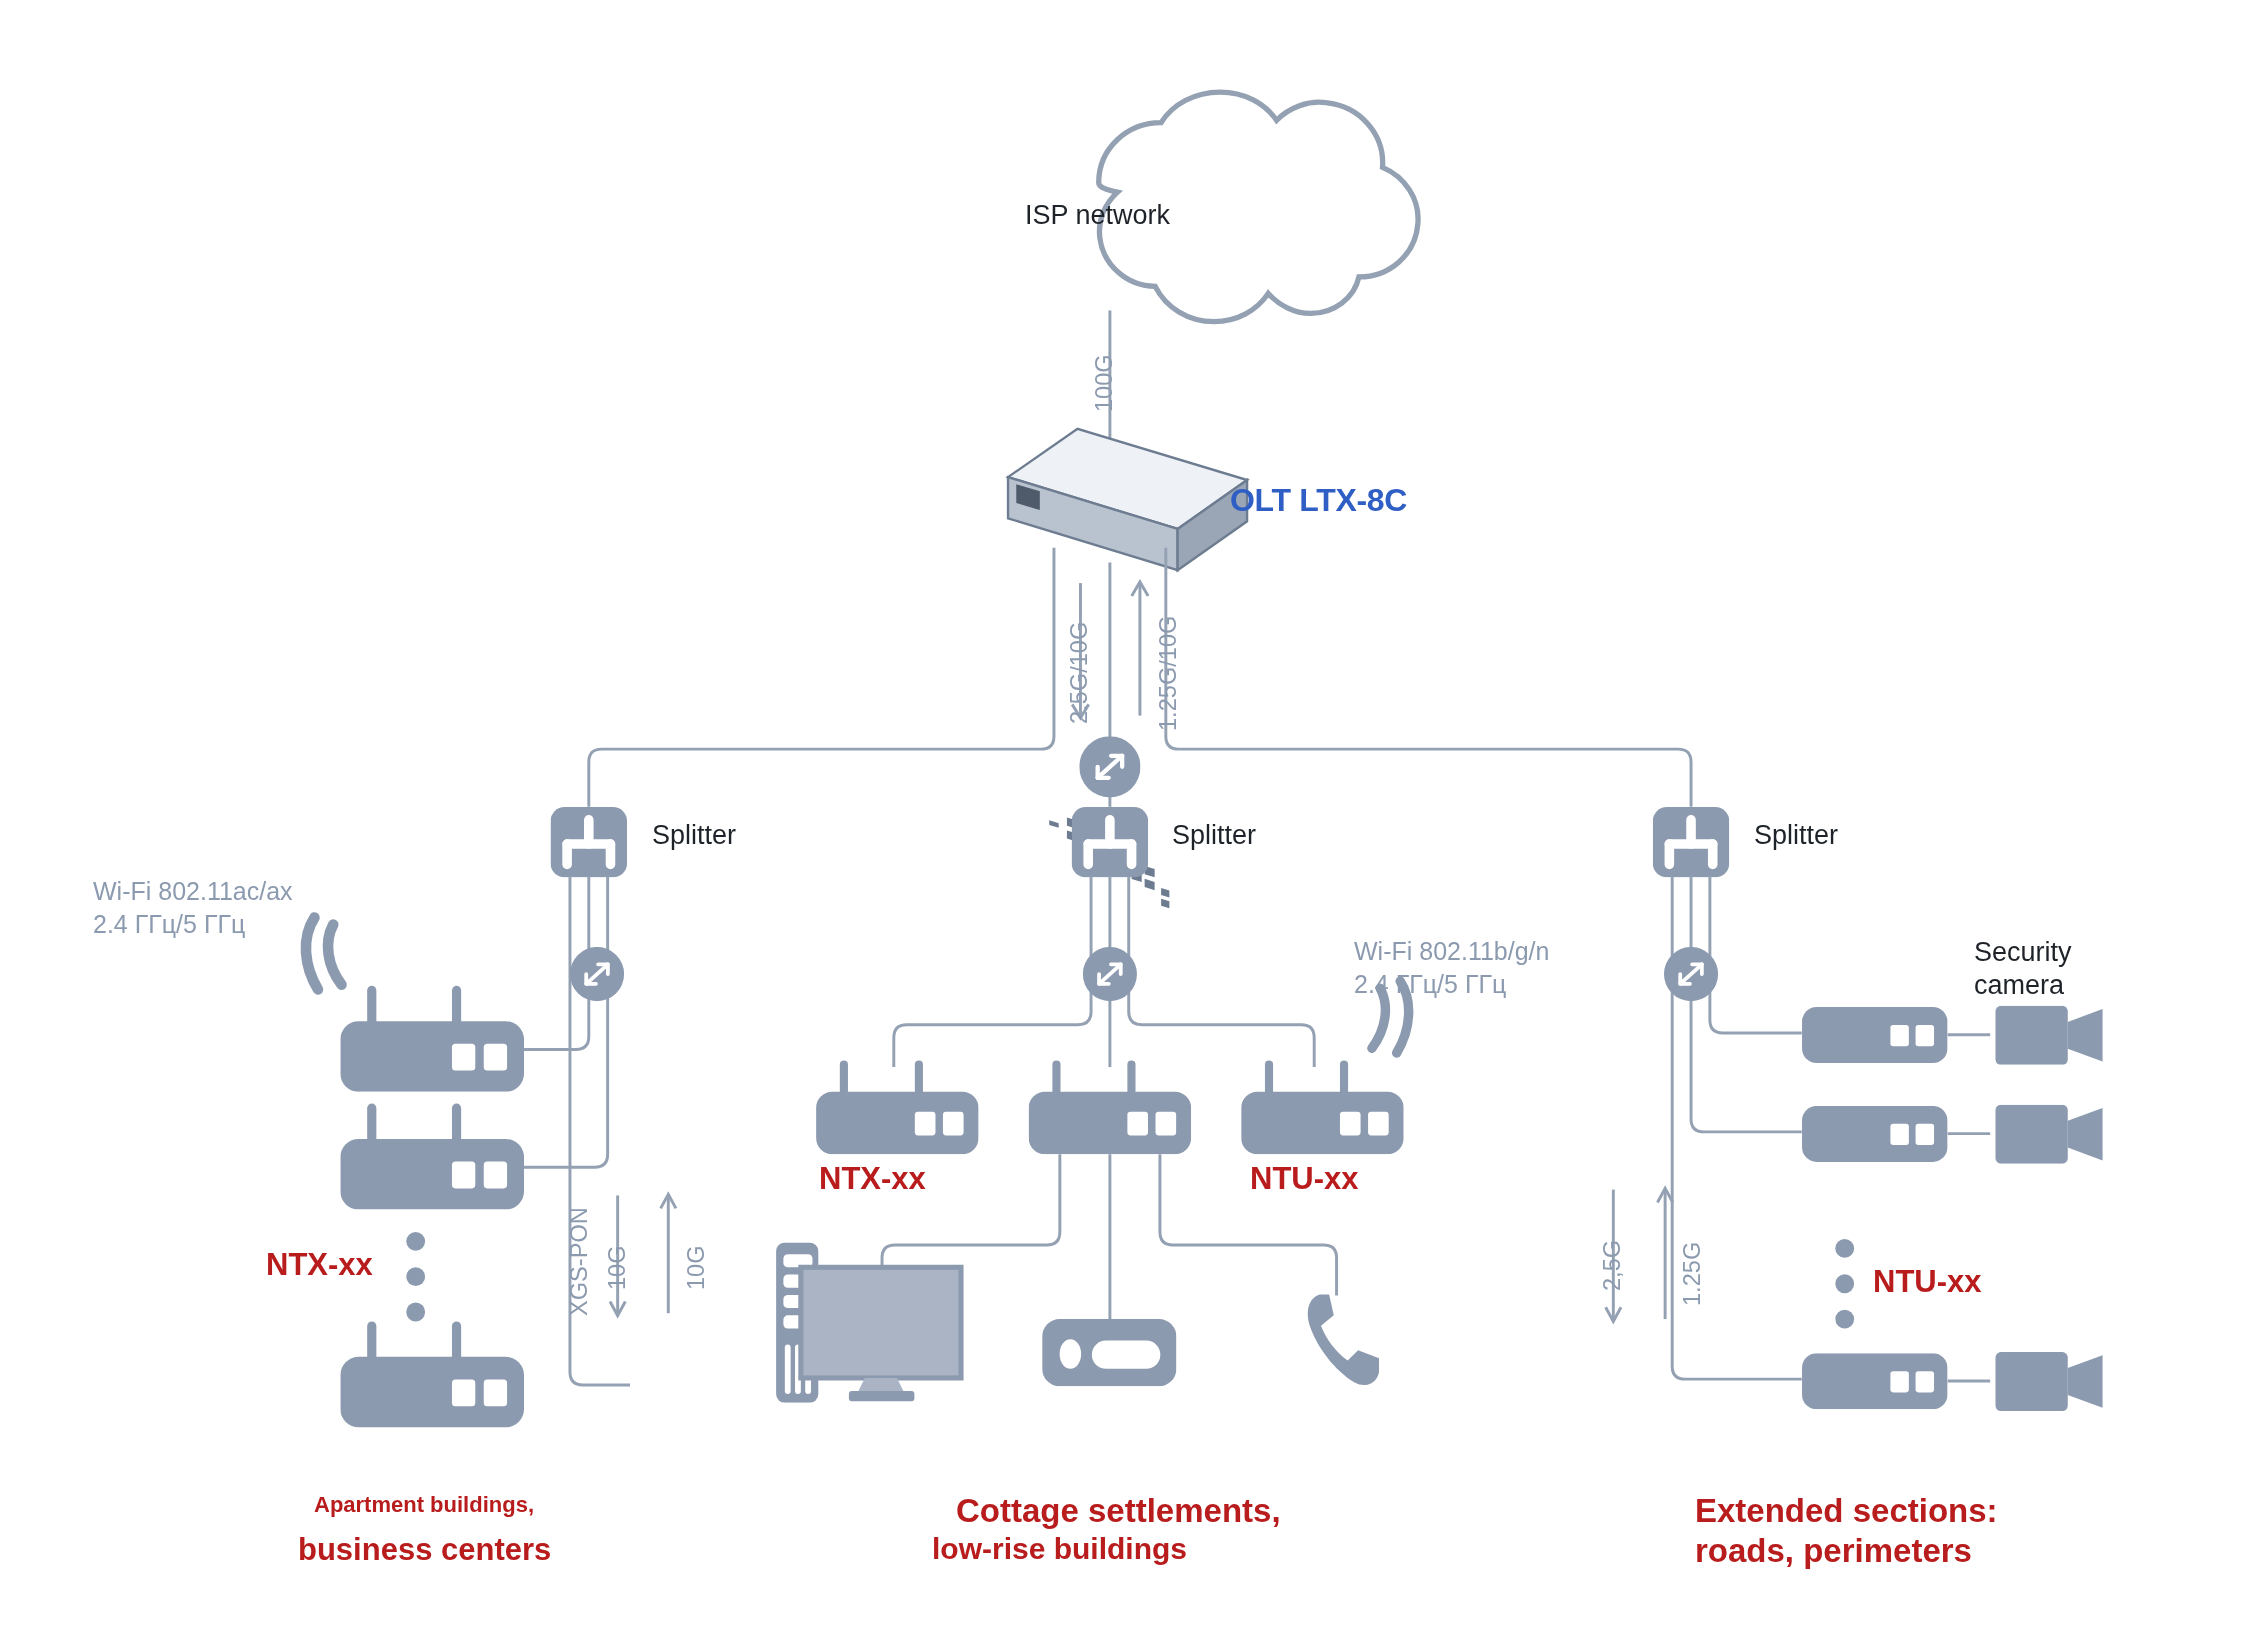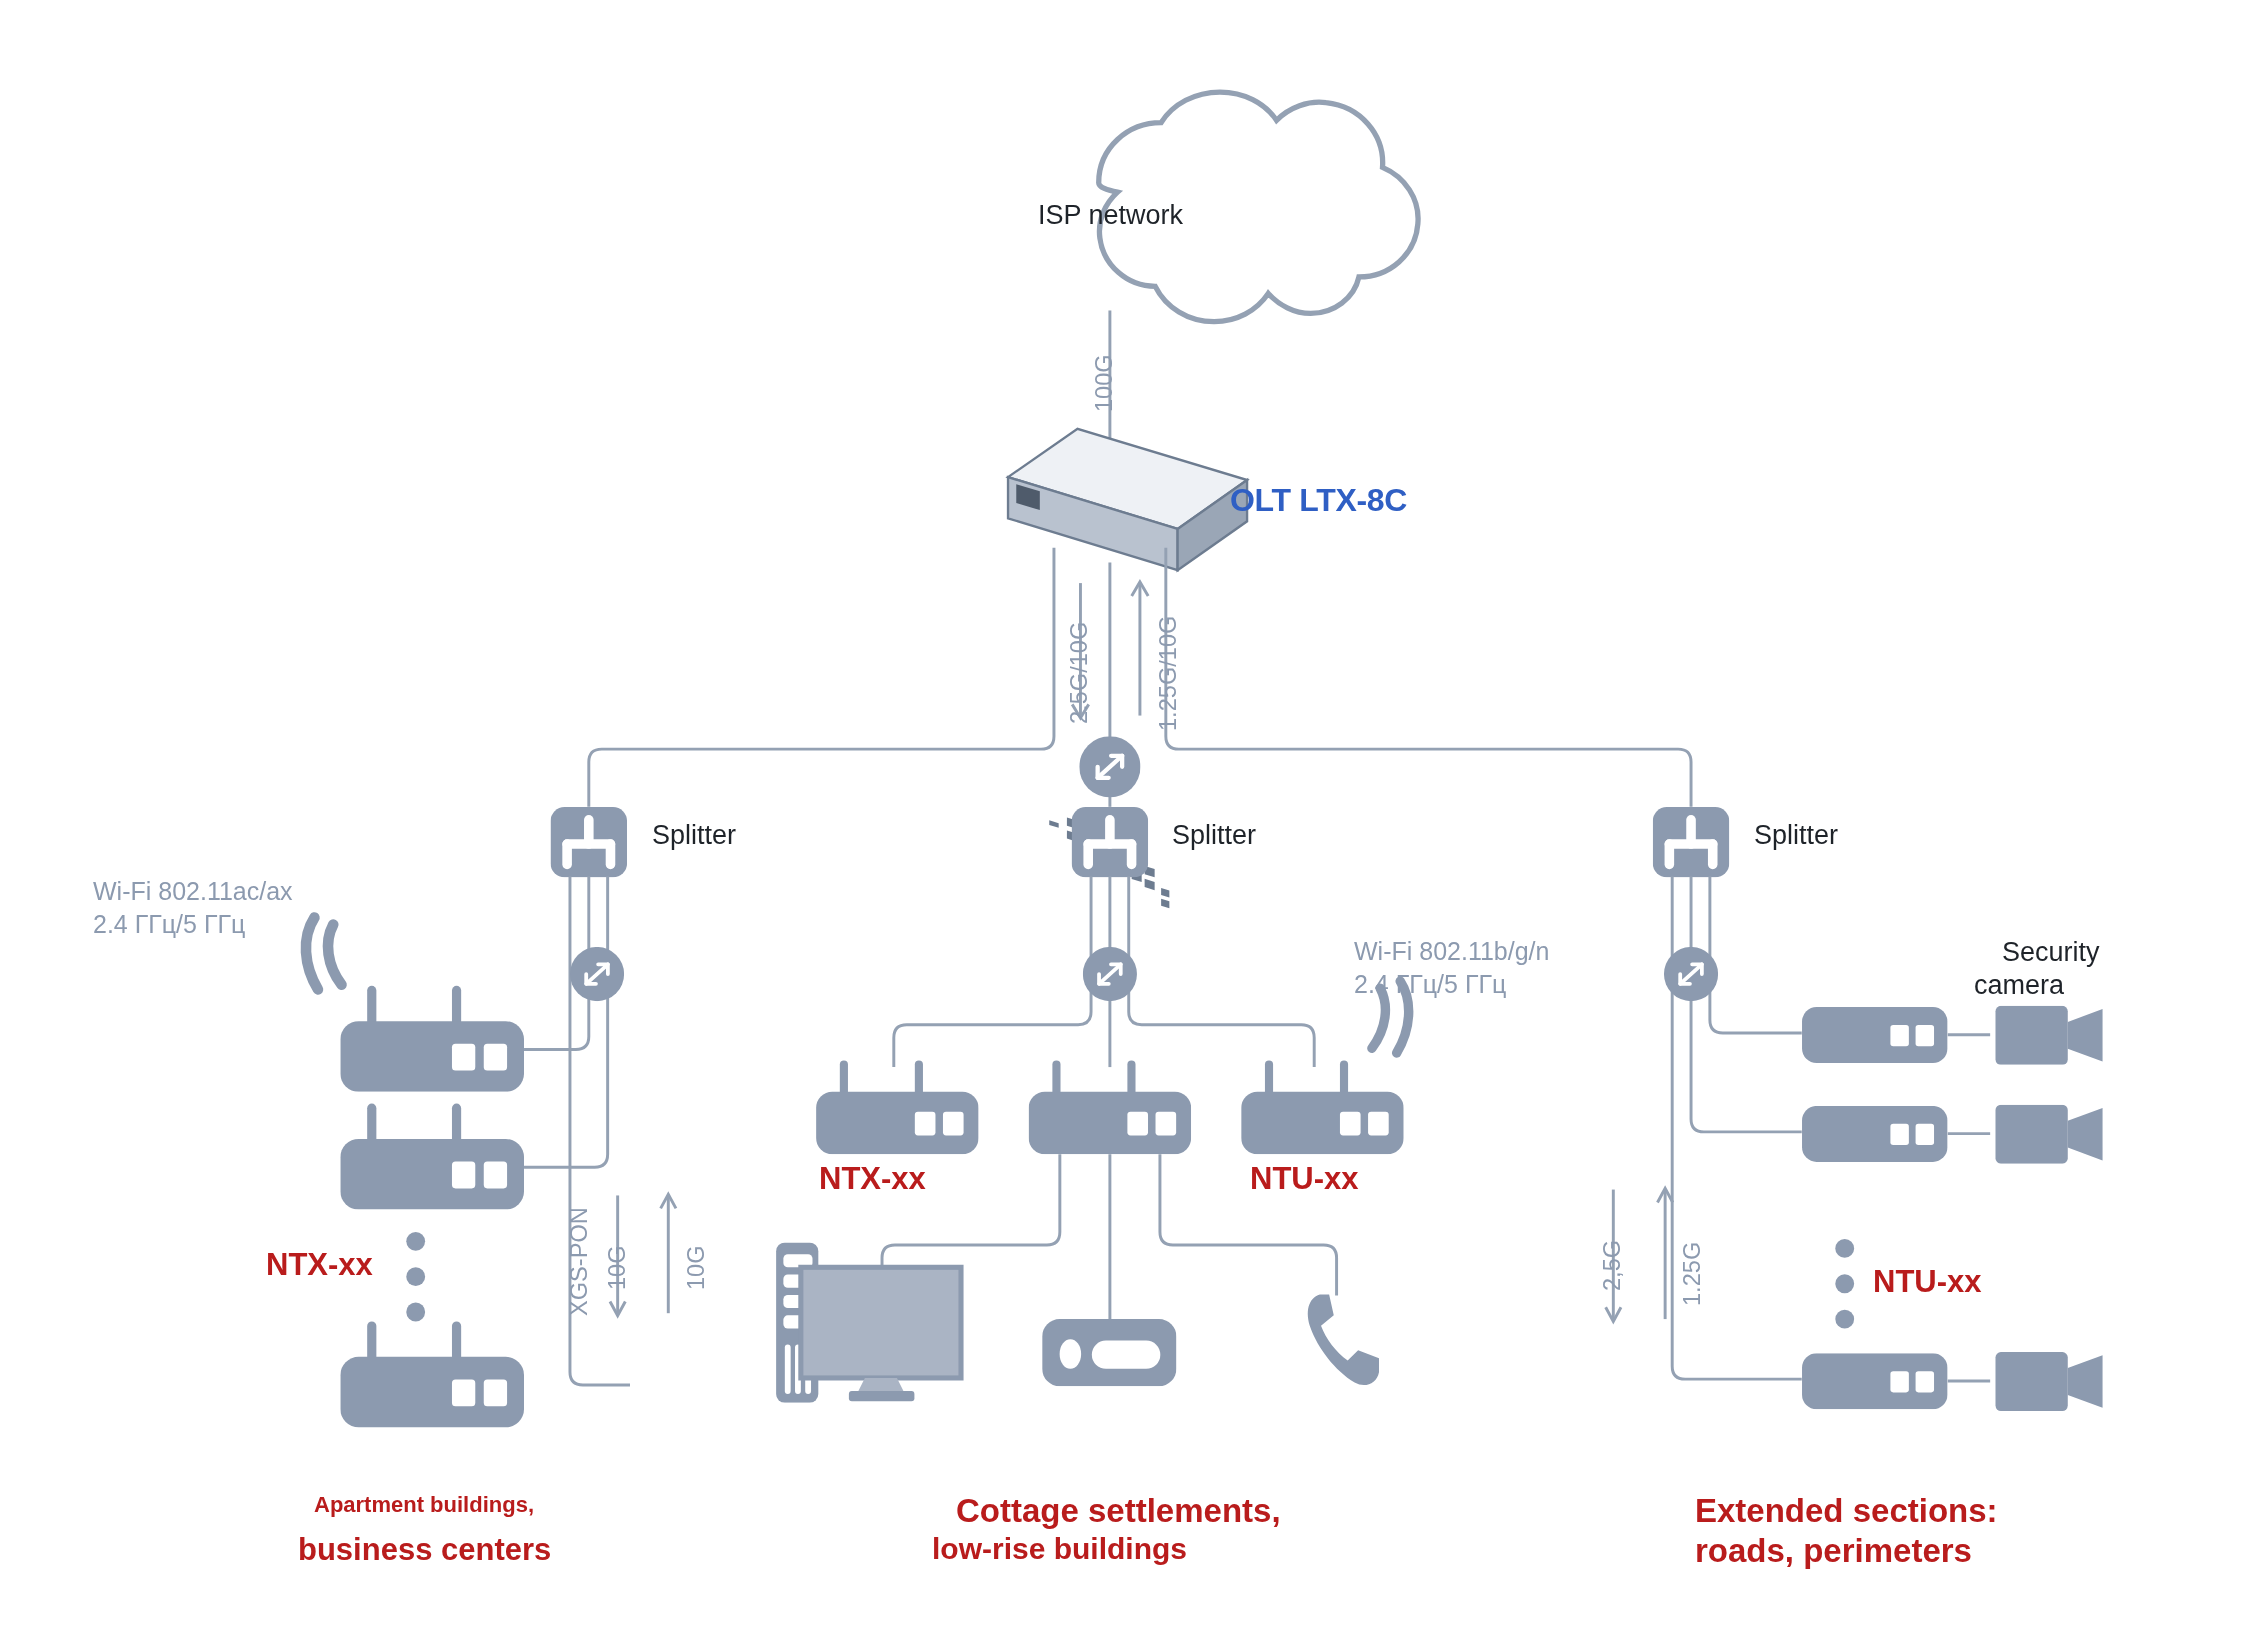--- a/index.html
+++ b/index.html
@@ -233,21 +233,21 @@
     <path d="M2815 2042 L2828 2018 L2841 2042"></path>
   </g>
 
   <g fill="#8c9aaf">
     <ellipse cx="3133" cy="2120" rx="16" ry="16"></ellipse>
     <ellipse cx="3133" cy="2180" rx="16" ry="16"></ellipse>
     <ellipse cx="3133" cy="2240" rx="16" ry="16"></ellipse>
   </g>
 </svg>
 
-<div class="lbl lbl-plain" style="left:1025px;top:200px;width:171px;text-align:center;font-size:27px;">ISP network</div>
+<div class="lbl lbl-plain" style="left:1025px;top:200px;width:171px;font-size:27px;">ISP network</div>
 
 <div class="lbl lbl-grey rot" style="left:1091px;top:412px;font-size:23.6px;">100G</div>
 
 <div class="lbl lbl-blue" style="left:1230px;top:482px;font-size:32px;letter-spacing:-0.3px;">OLT LTX-8C</div>
 
 <div class="lbl lbl-grey rot" style="left:1066px;top:724px;font-size:23.6px;">2.5G/10G</div>
 <div class="lbl lbl-grey rot" style="left:1155px;top:731px;font-size:23.6px;">1.25G/10G</div>
 
 <div class="lbl lbl-plain" style="left:652px;top:820px;font-size:27px;">Splitter</div>
 <div class="lbl lbl-plain" style="left:1172px;top:820px;font-size:27px;">Splitter</div>
@@ -261,21 +261,21 @@
 <div class="lbl lbl-grey rot" style="left:566px;top:1316px;font-size:23.6px;">XGS-PON</div>
 <div class="lbl lbl-grey rot" style="left:604px;top:1290px;font-size:23.6px;">10G</div>
 <div class="lbl lbl-grey rot" style="left:683px;top:1290px;font-size:23.6px;">10G</div>
 
 <div class="lbl lbl-dark" style="left:819px;top:1161px;font-size:31px;">NTX-xx</div>
 <div class="lbl lbl-dark" style="left:1250px;top:1161px;font-size:31px;">NTU-xx</div>
 
 <div class="lbl lbl-grey" style="left:1354px;top:937px;font-size:25px;">Wi-Fi 802.11b/g/n</div>
 <div class="lbl lbl-grey" style="left:1354px;top:970px;font-size:25px;">2.4 ГГц/5 ГГц</div>
 
-<div class="lbl lbl-plain" style="left:1974px;top:937px;font-size:27px;margin-left:28px;">Security</div>
+<div class="lbl lbl-plain" style="left:1974px;top:937px;font-size:27px;">Security</div>
 <div class="lbl lbl-plain" style="left:1974px;top:970px;font-size:27px;">camera</div>
 
 <div class="lbl lbl-grey rot" style="left:1599px;top:1291px;font-size:23.6px;">2,5G</div>
 <div class="lbl lbl-grey rot" style="left:1679px;top:1306px;font-size:23.6px;">1.25G</div>
 
 <div class="lbl lbl-dark" style="left:1873px;top:1264px;font-size:31px;">NTU-xx</div>
 
 <div class="lbl lbl-dark" style="left:314px;top:1492px;font-size:22px;">Apartment buildings,</div>
 <div class="lbl lbl-dark" style="left:298px;top:1532px;font-size:31px;">business centers</div>
 

